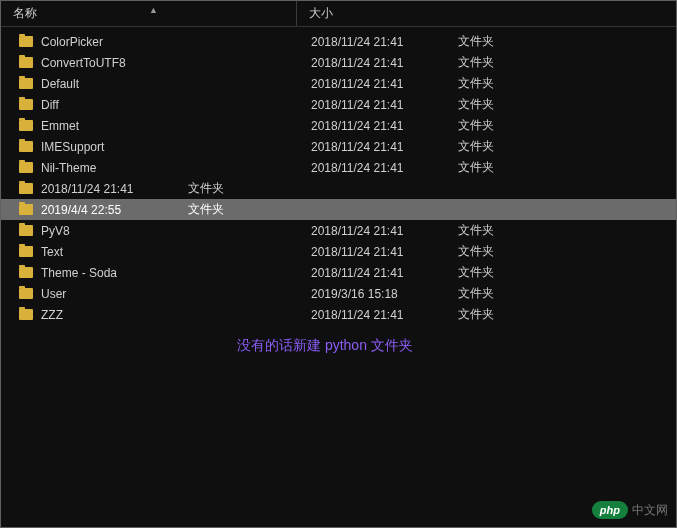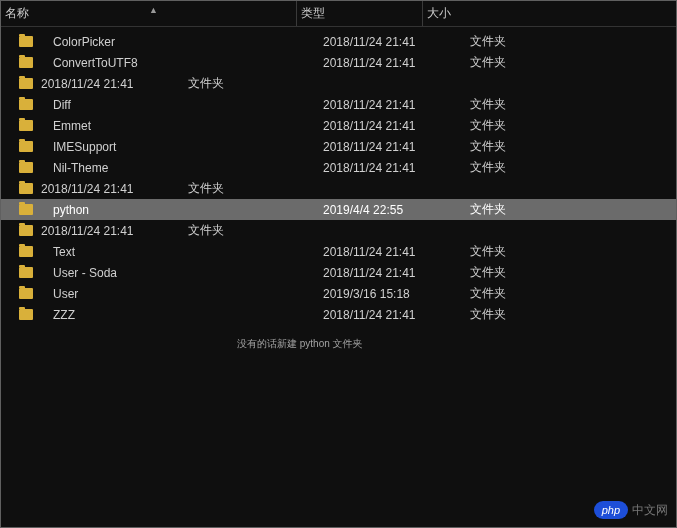--- a/index.html
+++ b/index.html
@@ -18,21 +18,21 @@
       display: flex;
       height: 26px;
       align-items: center;
       border-bottom: 1px solid #333;
       position: relative;
     }
     .header-cell {
       display: flex;
       align-items: center;
       height: 100%;
-      padding: 0 4px;
+      padding: 0 12px;
       border-right: 1px solid #3a3a3a;
       color: #ccc;
     }
     .col-name { width: 296px; }
     .col-date { width: 102px; }
     .col-type { width: 126px; }
     .col-size { flex: 1; border-right: none; }
     .sort-arrow {
       position: absolute;
       left: 148px;
@@ -60,73 +60,73 @@
     .folder-icon::before {
       content: "";
       position: absolute;
       top: -2px;
       left: 0;
       width: 6px;
       height: 2px;
       background: #d9b03a;
       border-radius: 1px 1px 0 0;
     }
-    .cell-name { width: 270px; margin-left: 12px; }
+    .cell-name { width: 270px; }
     .cell-date { width: 102px; }
     .cell-type { width: 126px; text-align: center; }
     .annotation {
       position: absolute;
-      color: #a3a3a3;
-      font-size: 10px;
+      color: #8b5cf6;
+      font-size: 14px;
     }
     .watermark {
       position: absolute;
       right: 8px;
       bottom: 8px;
       display: flex;
       align-items: center;
       gap: 4px;
     }
     .php-badge {
-      background: #1d4ed8;
+      background: #15803d;
       color: #fff;
-      font-weight: normal;
+      font-weight: bold;
       font-size: 11px;
       padding: 3px 8px;
       border-radius: 10px;
       font-style: italic;
     }
     .wm-text { color: #777; font-size: 12px; text-align: center; }
     .arrow-svg { position: absolute; pointer-events: none; }
   </style>
 </head>
 <body>
 
 <div class="header">
   <div class="header-cell col-name">名称</div>
-  <div class="header-cell col-type">类型</div>
   <div class="header-cell col-size">大小</div>
   <span class="sort-arrow">▲</span>
 </div>
 
 <div class="file-list" id="file-list">
     <div class="row">
       <span class="folder-icon"></span>
       <span class="cell-name">ColorPicker</span>
       <span class="cell-date">2018/11/24 21:41</span>
       <span class="cell-type">文件夹</span>
     </div>
     <div class="row">
       <span class="folder-icon"></span>
       <span class="cell-name">ConvertToUTF8</span>
       <span class="cell-date">2018/11/24 21:41</span>
       <span class="cell-type">文件夹</span>
     </div>
     <div class="row">
       <span class="folder-icon"></span>
+      <span class="cell-name">Default</span>
       <span class="cell-date">2018/11/24 21:41</span>
       <span class="cell-type">文件夹</span>
     </div>
     <div class="row">
       <span class="folder-icon"></span>
       <span class="cell-name">Diff</span>
       <span class="cell-date">2018/11/24 21:41</span>
       <span class="cell-type">文件夹</span>
     </div>
     <div class="row">
@@ -147,38 +147,38 @@
       <span class="cell-date">2018/11/24 21:41</span>
       <span class="cell-type">文件夹</span>
     </div>
     <div class="row">
       <span class="folder-icon"></span>
       <span class="cell-date">2018/11/24 21:41</span>
       <span class="cell-type">文件夹</span>
     </div>
     <div class="row selected">
       <span class="folder-icon"></span>
-      <span class="cell-name">python</span>
       <span class="cell-date">2019/4/4 22:55</span>
       <span class="cell-type">文件夹</span>
     </div>
     <div class="row">
       <span class="folder-icon"></span>
+      <span class="cell-name">PyV8</span>
       <span class="cell-date">2018/11/24 21:41</span>
       <span class="cell-type">文件夹</span>
     </div>
     <div class="row">
       <span class="folder-icon"></span>
       <span class="cell-name">Text</span>
       <span class="cell-date">2018/11/24 21:41</span>
       <span class="cell-type">文件夹</span>
     </div>
     <div class="row">
       <span class="folder-icon"></span>
-      <span class="cell-name">User - Soda</span>
+      <span class="cell-name">Theme - Soda</span>
       <span class="cell-date">2018/11/24 21:41</span>
       <span class="cell-type">文件夹</span>
     </div>
     <div class="row">
       <span class="folder-icon"></span>
       <span class="cell-name">User</span>
       <span class="cell-date">2019/3/16 15:18</span>
       <span class="cell-type">文件夹</span>
     </div>
     <div class="row">

